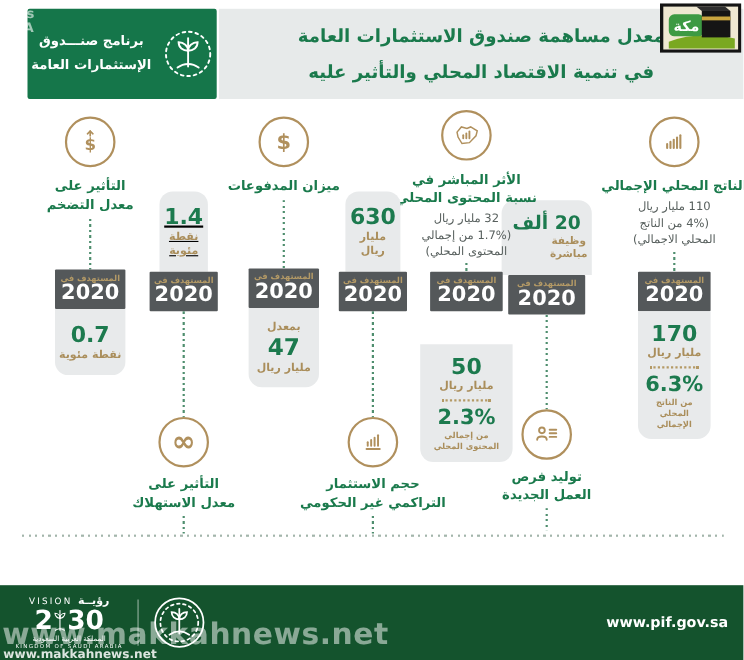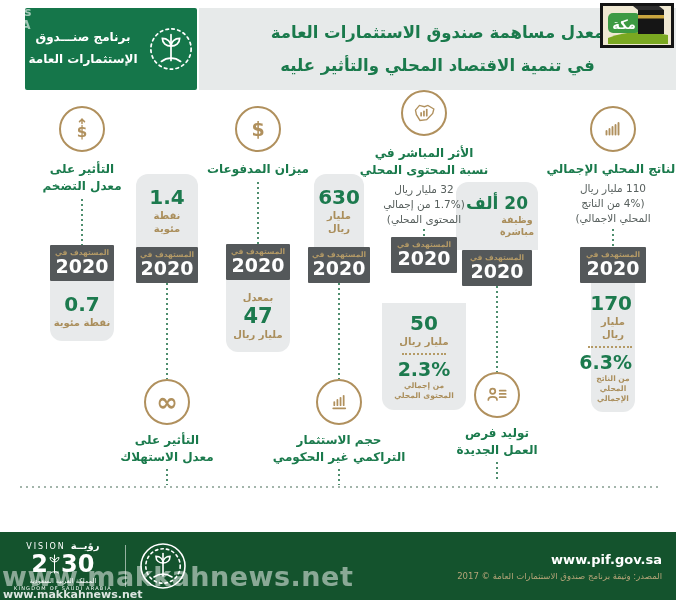--- a/index.html
+++ b/index.html
@@ -117,21 +117,21 @@
     </div>
     <div class="ctitle">الناتج المحلي الإجمالي</div>
     <div class="cdesc">110 مليار ريال
 (4% من الناتج
 المحلي الاجمالي)</div>
     <div class="vconn" style="height:18px;margin-top:3px;"></div>
     <div class="tbox" style="width:66px;">
       <div class="tlabel">المستهدف في</div>
       <div class="tyear">2020</div>
     </div>
-    <div class="vbox rb" style="width:44px;">
+    <div class="vbox rb" style="width:66px;">
       <div class="vbig">170</div>
       <div class="vgold">مليار ريال</div>
       <div class="vsep"></div>
       <div class="vbig" style="font-size:19px;">6.3%</div>
       <div class="vgold vtiny">من الناتج المحلي
 الإجمالي</div>
     </div>
   </div>
 
   <div class="col" style="left:452px;top:182px;width:90px;">
@@ -153,21 +153,21 @@
             <path d="M14.5 11 H20"></path>
             <path d="M14.5 14 H20"></path>
       </g>
         </svg>
     </div>
     <div class="ctitle" style="margin-top:7px;">توليد فرص
 العمل الجديدة</div>
     <div class="vconn" style="height:20px;margin-top:3px;"></div>
   </div>
 
-  <div class="col" style="left:368px;top:90px;width:112px;justify-content:center;">
+  <div class="col" style="left:368px;top:100px;width:112px;justify-content:center;">
     <div class="cicon">
       <svg width="27" height="27" viewBox="0 0 24 24">
         <path d="M4 9 L7.5 4.8 L12 6 L15 4.8 L20.3 8 L19.3 12 L14 17.5 L8 18.2 L4.8 13 Z" fill="none" stroke="#b0905d" stroke-width="1.2"></path>
         <g stroke="#b0905d" stroke-width="1.5" stroke-linecap="round">
           <path d="M9 14 V11.5"></path>
             <path d="M11.5 14 V10"></path>
             <path d="M14 14 V8.5"></path>
         </g>
       </svg>
     </div>
@@ -228,21 +228,21 @@
       <div class="tyear">2020</div>
     </div>
     <div class="vbox rb" style="width:64px;padding:11px 3px;">
       <div class="vgold">بمعدل</div>
       <div class="vbig" style="font-size:21px;">47</div>
       <div class="vgold">مليار ريال</div>
     </div>
   </div>
 
   <div class="col" style="left:134px;top:174px;width:66px;">
-    <div class="vbox rt" style="width:62px;padding:12px 3px;">
+    <div class="vbox rt" style="width:44px;padding:12px 3px;text-decoration:underline;">
       <div class="vbig">1.4</div>
       <div class="vgold">نقطة مئوية</div>
     </div>
     <div class="tbox" style="width:62px;">
       <div class="tlabel">المستهدف في</div>
       <div class="tyear">2020</div>
     </div>
     <div class="vconn" style="height:96px;"></div>
     <div class="cicon">
         <span class="glyph glyph-inf">∞</span>
@@ -306,20 +306,19 @@
         <circle cx="12" cy="12" r="8.6" stroke-dasharray="1.2 1.6"></circle>
         <path d="M12 17 V10.5"></path>
         <path d="M12 10.5 C10 10.5 8.5 9.2 8.5 7.2 C10.6 7.2 12 8.6 12 10.5"></path>
         <path d="M12 10.5 C14 10.5 15.5 9.2 15.5 7.2 C13.4 7.2 12 8.6 12 10.5"></path>
         <path d="M12 10.5 C12 8.6 12 7.2 12 5.8"></path>
         <path d="M7.5 17.5 C10.5 15.5 13.5 15.5 16.5 17.5"></path>
       </g>
     </svg>
     <div class="f-right">
       <div class="f-site">www.pif.gov.sa</div>
-      <div class="f-src">المصدر: وثيقة برنامج صندوق الاستثمارات العامة © 2017</div>
     </div>
   </div>
 
   <div class="wm-big">www.makkahnews.net</div>
   <div class="wm-small">www.makkahnews.net</div>
 
 </div>
 
 </body></html>

